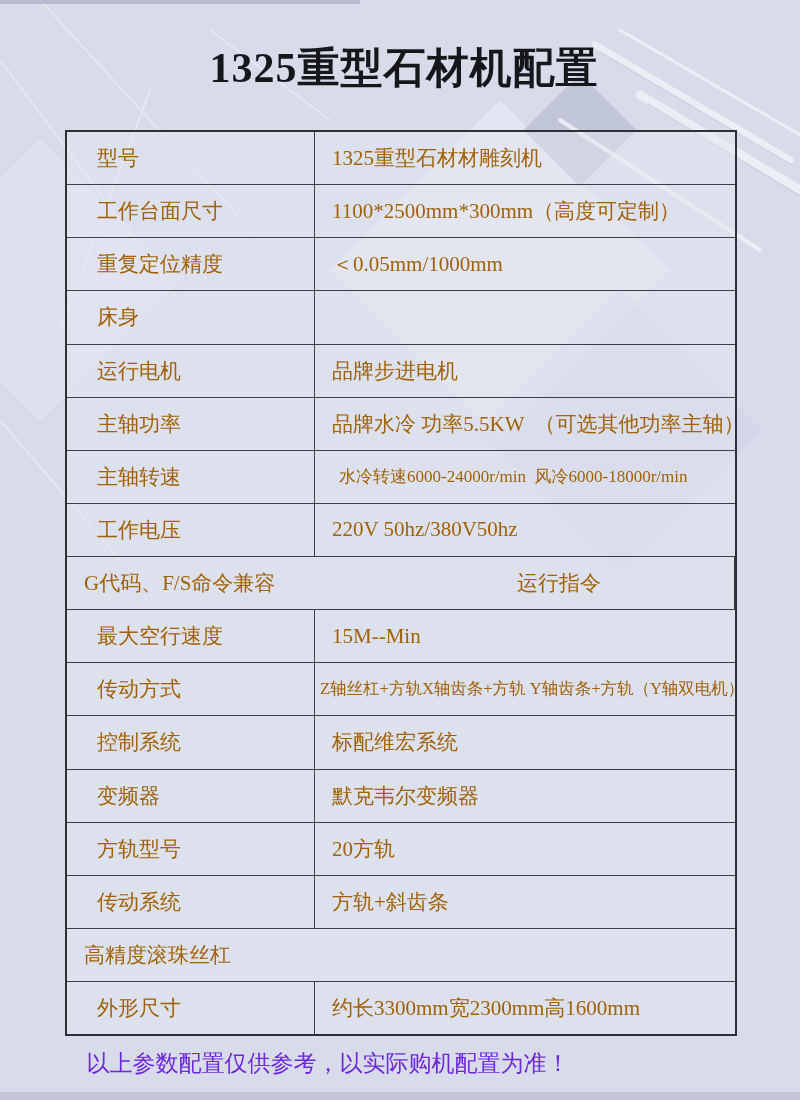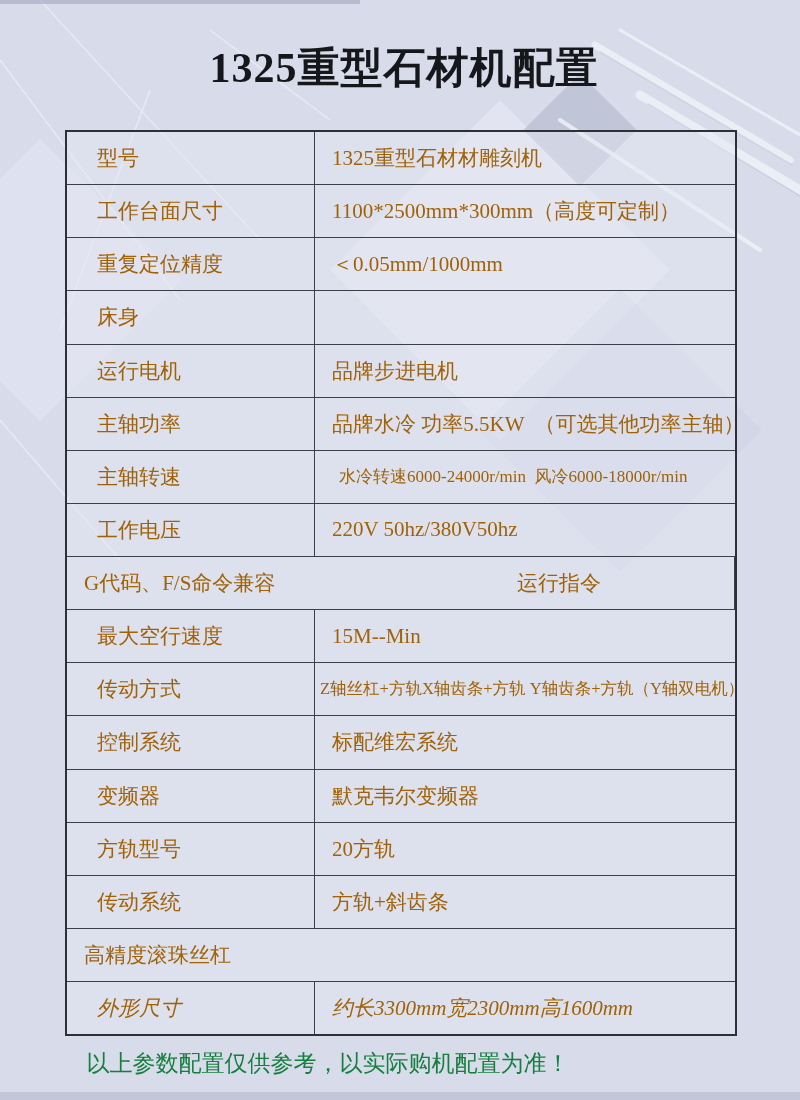--- a/index.html
+++ b/index.html
@@ -19,41 +19,41 @@
   }
   .spec-table {
     position: absolute; left: 65px; top: 130px;
     width: 672px; height: 906px;
     box-sizing: border-box;
     border: 2px solid #2e3038;
     display: flex; flex-direction: column;
     background: rgba(228, 230, 242, 0.45);
   }
   .spec-row { flex: 1; display: flex; border-bottom: 1px solid #3c3e48; min-height: 0; }
-  .spec-row:last-child { border-bottom: none; font-style: italic; }
+  .spec-row:last-child { border-bottom: none; }
   .cell { display: flex; align-items: center; box-sizing: border-box; color: #a16207; }
   .cell.label {
     width: 248px; flex: none;
     border-right: 1px solid #3c3e48;
     padding-left: 30px;
     font-size: 21px;
   }
   .cell.value {
     flex: 1;
     padding-left: 17px; padding-right: 4px;
     font-size: 21px;
     white-space: pre;
     overflow: hidden;
   }
   .cell.value.compact17 { font-size: 17px; padding-left: 8px; margin-left: 16px; }
   .cell.value.compact16 { font-size: 16.5px; padding-left: 5px; }
   .footer-note {
     position: absolute; top: 1048px; left: 0; width: 656px;
     text-align: center;
-    font-size: 23px; color: #15803d;
+    font-size: 23px; color: #6d28d9;
   }
 </style>
 </head>
 <body>
 
 <svg class="bg-layer" viewBox="0 0 800 1100" xmlns="http://www.w3.org/2000/svg">
   <rect x="0" y="0" width="800" height="1100" fill="#d8dbea"></rect>
 
   <rect x="380" y="150" width="240" height="240" transform="rotate(45 500 270)" fill="#e8eaf4" opacity="0.65"></rect>
   <rect x="520" y="330" width="200" height="200" transform="rotate(45 620 430)" fill="#cdd1e2" opacity="0.45"></rect>

